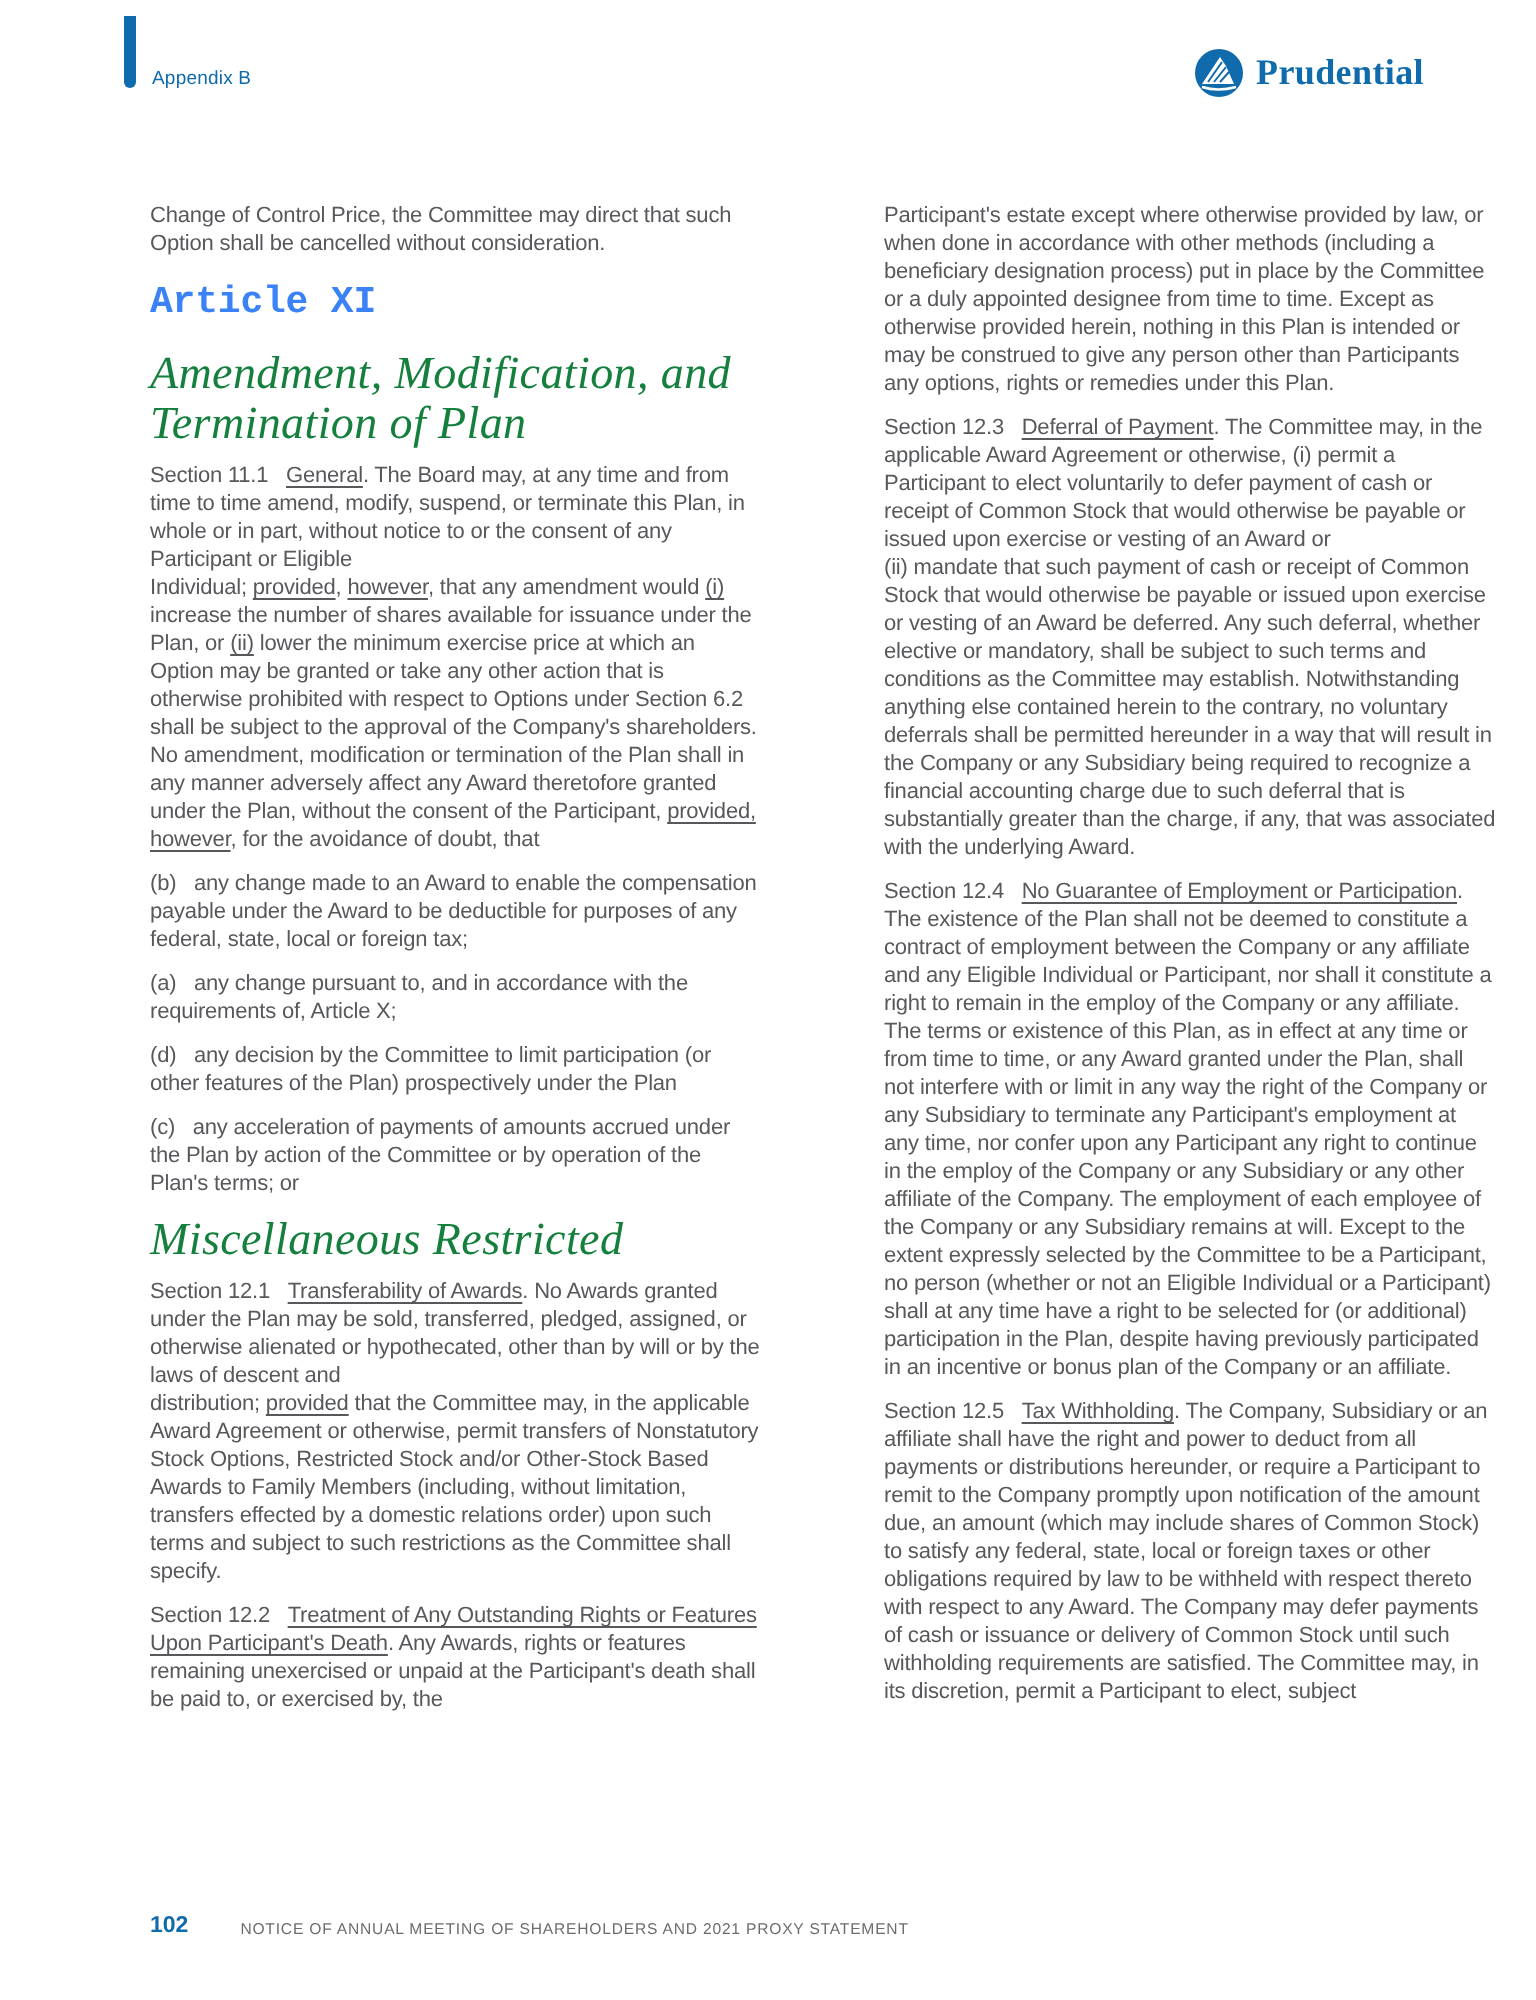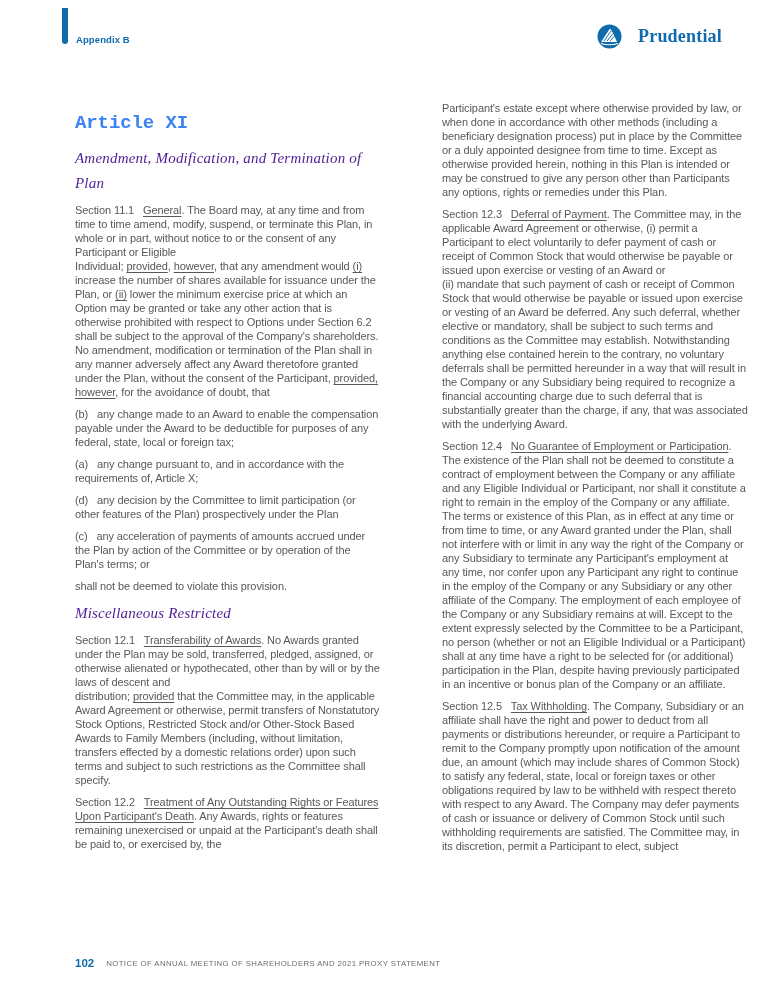--- a/index.html
+++ b/index.html
@@ -3,44 +3,44 @@
 <meta charset="utf-8">
 <style>
   html, body { margin:0; padding:0; background:#ffffff; }
   body { width:768px; height:1000px; position:relative; overflow:hidden;
          font-family:"Liberation Sans", sans-serif; }
 
   
   .appendix-bar { position:absolute; left:62px; top:8px; width:6px; height:36px;
                   background:#0f6bab; border-radius:0 0 3px 3px; }
   .appendix-label { position:absolute; left:76px; top:34px; font-size:9.5px;
-                    font-weight:bold; color:#0f6bab; letter-spacing:0.1px; }
-  .logo { position:absolute; left:597px; top:24px; display:flex; align-items:center; gap:16px; }
+                    font-weight:normal; color:#0f6bab; letter-spacing:0.1px; }
+  .logo { position:absolute; left:597px; top:24px; display:flex; align-items:center; gap:6px; }
   .logo svg { width:25px; height:25px; display:block; }
   .wordmark { font-family:"Liberation Serif", serif; font-weight:bold; font-size:18px;
               color:#0f6bab; letter-spacing:0.2px; }
 
   
   .col { position:absolute; top:101px; width:306px; font-size:11px; line-height:14px;
          color:#56585b; letter-spacing:-0.1px; }
   .col-left  { left:75px;  }
   .col-right { left:398px;margin-left:44px; }
 
   p.body-p { margin:0 0 8px 0; }
   .u { text-decoration:underline; text-underline-offset:2px; }
 
   h1.article-heading { font-family:Liberation Mono, monospace; font-size:19px;
         line-height:22px; font-weight:bold; color:#3b82f6; margin:11px 0 12px 0; }
   h2.section-subtitle { font-family:"Liberation Serif", serif; font-style:italic;
-        font-weight:normal; font-size:15px; line-height:25px; color:#4c1d95;
+        font-weight:normal; font-size:23px; line-height:25px; color:#15803d;
         margin:0 0 7px 0; letter-spacing:0.2px; }
 
   
   .footer { position:absolute; left:75px; top:957px; display:flex;
-            align-items:center; gap:12px; }
+            align-items:flex-end; gap:26px; }
   .page-number { color:#0f6bab; font-weight:bold; font-size:11.5px; }
   .footer-text { color:#6a6c6f; font-size:7.8px; letter-spacing:0.4px; }
 </style>
 </head>
 <body>
 
 <div class="appendix-bar"></div>
 <div class="appendix-label">Appendix B</div>
 
 <div class="logo">
@@ -53,28 +53,28 @@
         <line x1="10" y1="17" x2="16" y2="9.5"></line>
         <line x1="13" y1="17" x2="17.5" y2="12"></line>
       </g>
       <path d="M4 19.5 q8 2.5 17 0" stroke="#ffffff" stroke-width="1.2" fill="none"></path>
     </svg>
   </span>
   <span class="wordmark">Prudential</span>
 </div>
 
 <div class="col col-left">
+    <p class="body-p"><span>Change of Control Price, the Committee may direct that such Option shall be cancelled without consideration.</span></p>
     <h1 class="article-heading">Article XI</h1>
     <h2 class="section-subtitle">Amendment, Modification, and Termination of Plan</h2>
     <p class="body-p"><span>Section 11.1&nbsp;&nbsp;&nbsp;</span><span class="u">General</span><span>. The Board may, at any time and from time to time amend, modify, suspend, or terminate this Plan, in whole or in part, without notice to or the consent of any Participant or Eligible</span><br><span>Individual; </span><span class="u">provided</span><span>, </span><span class="u">however</span><span>, that any amendment would </span><span class="u">(i)</span><span> increase the number of shares available for issuance under the Plan, or </span><span class="u">(ii)</span><span> lower the minimum exercise price at which an Option may be granted or take any other action that is otherwise prohibited with respect to Options under Section 6.2 shall be subject to the approval of the Company's shareholders. No amendment, modification or termination of the Plan shall in any manner adversely affect any Award theretofore granted under the Plan, without the consent of the Participant, </span><span class="u">provided, however</span><span>, for the avoidance of doubt, that</span></p>
     <p class="body-p"><span>(b)&nbsp;&nbsp;&nbsp;any change made to an Award to enable the compensation payable under the Award to be deductible for purposes of any federal, state, local or foreign tax;</span></p>
     <p class="body-p"><span>(a)&nbsp;&nbsp;&nbsp;any change pursuant to, and in accordance with the requirements of, Article X;</span></p>
     <p class="body-p"><span>(d)&nbsp;&nbsp;&nbsp;any decision by the Committee to limit participation (or other features of the Plan) prospectively under the Plan</span></p>
     <p class="body-p"><span>(c)&nbsp;&nbsp;&nbsp;any acceleration of payments of amounts accrued under the Plan by action of the Committee or by operation of the Plan's terms; or</span></p>
-    <p class="body-p"><span>shall not be deemed to violate this provision.</span></p>
     <h2 class="section-subtitle">Miscellaneous Restricted</h2>
     <p class="body-p"><span>Section 12.1&nbsp;&nbsp;&nbsp;</span><span class="u">Transferability of Awards</span><span>. No Awards granted under the Plan may be sold, transferred, pledged, assigned, or otherwise alienated or hypothecated, other than by will or by the laws of descent and</span><br><span>distribution; </span><span class="u">provided</span><span> that the Committee may, in the applicable Award Agreement or otherwise, permit transfers of Nonstatutory Stock Options, Restricted Stock and/or Other-Stock Based Awards to Family Members (including, without limitation, transfers effected by a domestic relations order) upon such terms and subject to such restrictions as the Committee shall specify.</span></p>
     <p class="body-p"><span>Section 12.2&nbsp;&nbsp;&nbsp;</span><span class="u">Treatment of Any Outstanding Rights or Features Upon Participant's Death</span><span>. Any Awards, rights or features remaining unexercised or unpaid at the Participant's death shall be paid to, or exercised by, the</span></p>
   </div>
 <div class="col col-right">
     <p class="body-p"><span>Participant's estate except where otherwise provided by law, or when done in accordance with other methods (including a beneficiary designation process) put in place by the Committee or a duly appointed designee from time to time. Except as otherwise provided herein, nothing in this Plan is intended or may be construed to give any person other than Participants any options, rights or remedies under this Plan.</span></p>
     <p class="body-p"><span>Section 12.3&nbsp;&nbsp;&nbsp;</span><span class="u">Deferral of Payment</span><span>. The Committee may, in the applicable Award Agreement or otherwise, (i) permit a Participant to elect voluntarily to defer payment of cash or receipt of Common Stock that would otherwise be payable or issued upon exercise or vesting of an Award or</span><br><span>(ii) mandate that such payment of cash or receipt of Common Stock that would otherwise be payable or issued upon exercise or vesting of an Award be deferred. Any such deferral, whether elective or mandatory, shall be subject to such terms and conditions as the Committee may establish. Notwithstanding anything else contained herein to the contrary, no voluntary deferrals shall be permitted hereunder in a way that will result in the Company or any Subsidiary being required to recognize a financial accounting charge due to such deferral that is substantially greater than the charge, if any, that was associated with the underlying Award.</span></p>
     <p class="body-p"><span>Section 12.4&nbsp;&nbsp;&nbsp;</span><span class="u">No Guarantee of Employment or Participation</span><span>. The existence of the Plan shall not be deemed to constitute a contract of employment between the Company or any affiliate and any Eligible Individual or Participant, nor shall it constitute a right to remain in the employ of the Company or any affiliate. The terms or existence of this Plan, as in effect at any time or from time to time, or any Award granted under the Plan, shall not interfere with or limit in any way the right of the Company or any Subsidiary to terminate any Participant's employment at any time, nor confer upon any Participant any right to continue in the employ of the Company or any Subsidiary or any other affiliate of the Company. The employment of each employee of the Company or any Subsidiary remains at will. Except to the extent expressly selected by the Committee to be a Participant, no person (whether or not an Eligible Individual or a Participant) shall at any time have a right to be selected for (or additional) participation in the Plan, despite having previously participated in an incentive or bonus plan of the Company or an affiliate.</span></p>
     <p class="body-p"><span>Section 12.5&nbsp;&nbsp;&nbsp;</span><span class="u">Tax Withholding</span><span>. The Company, Subsidiary or an affiliate shall have the right and power to deduct from all payments or distributions hereunder, or require a Participant to remit to the Company promptly upon notification of the amount due, an amount (which may include shares of Common Stock) to satisfy any federal, state, local or foreign taxes or other obligations required by law to be withheld with respect thereto with respect to any Award. The Company may defer payments of cash or issuance or delivery of Common Stock until such withholding requirements are satisfied. The Committee may, in its discretion, permit a Participant to elect, subject</span></p>
   </div>

